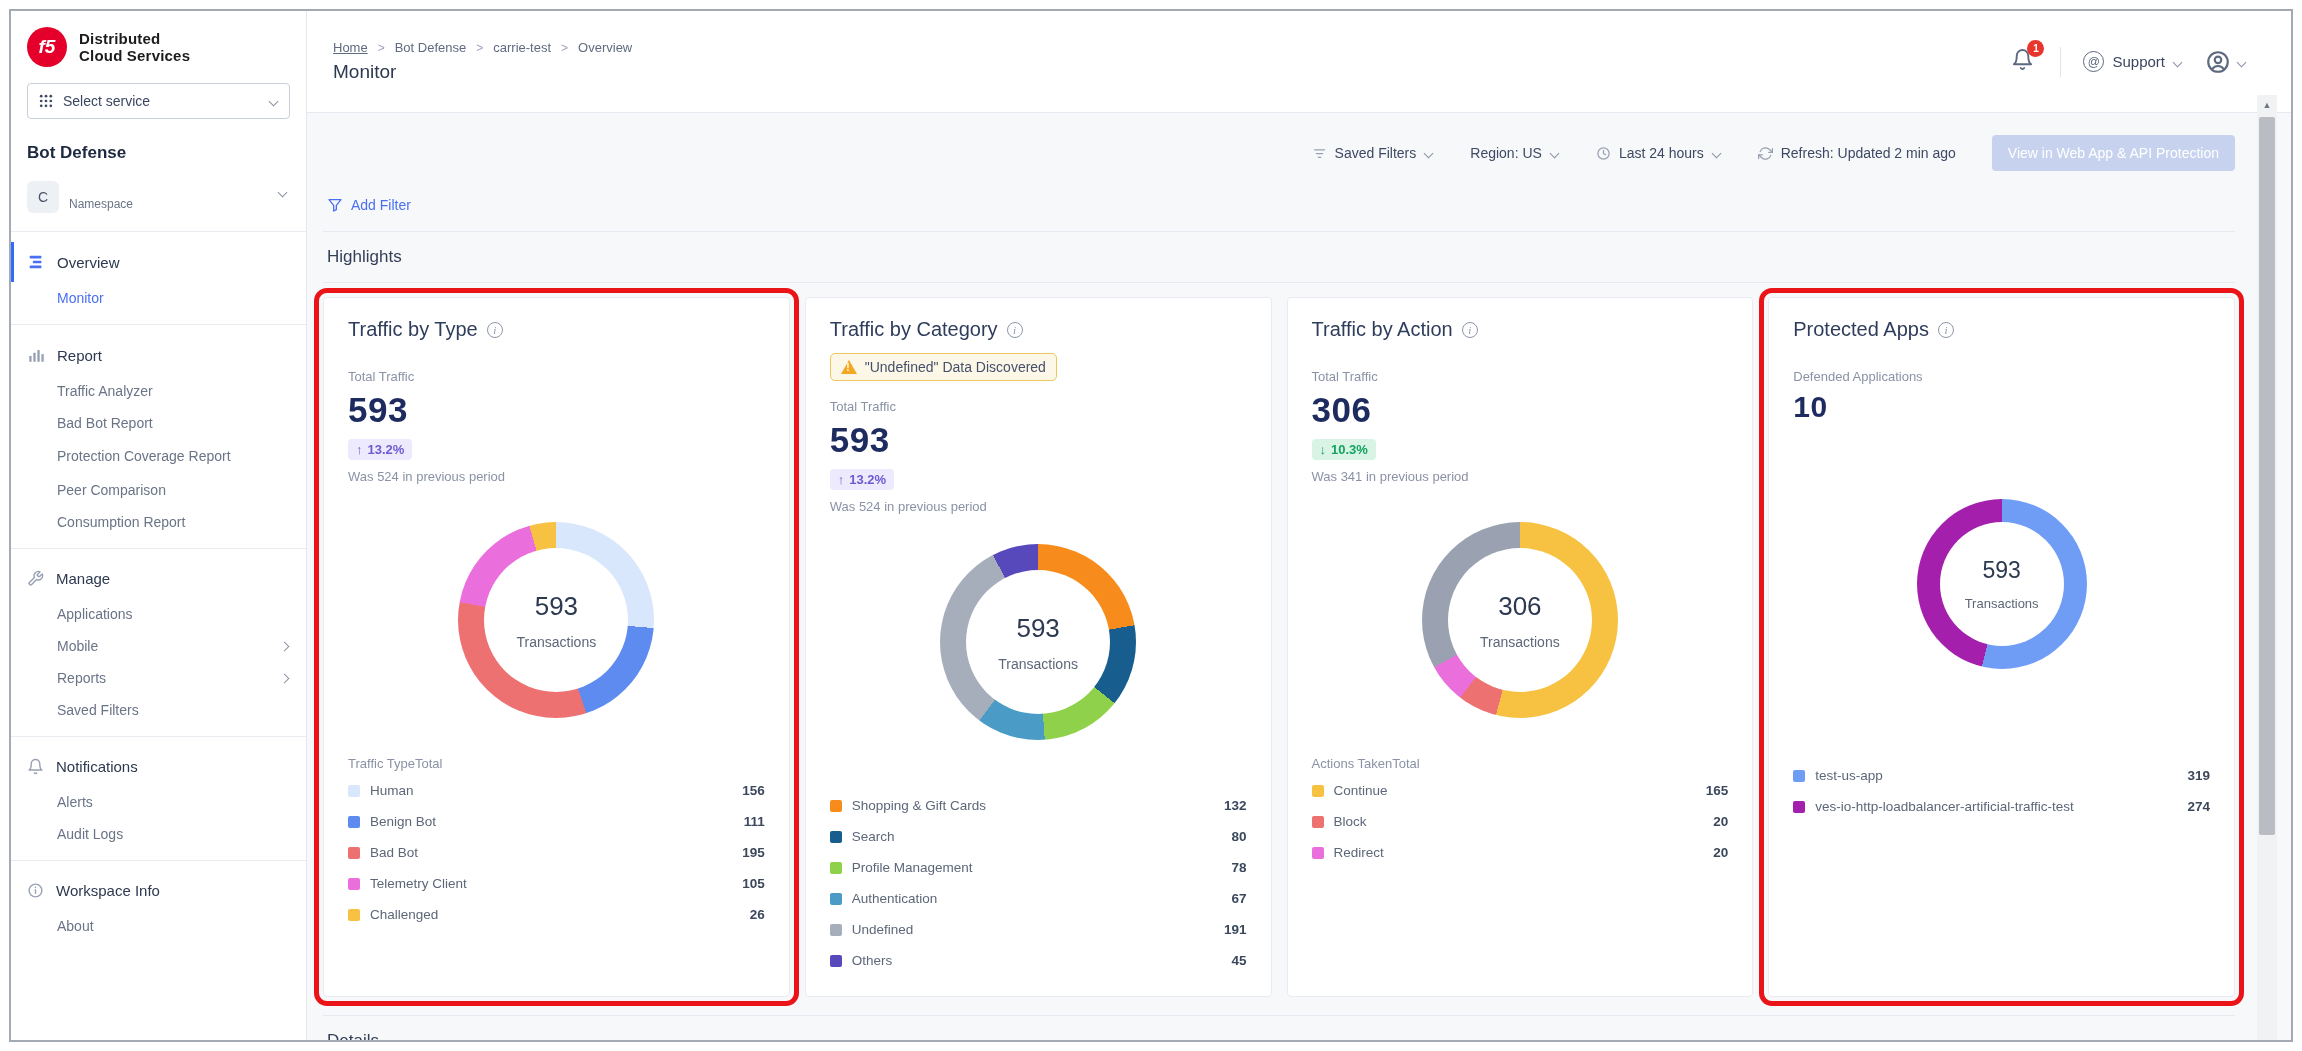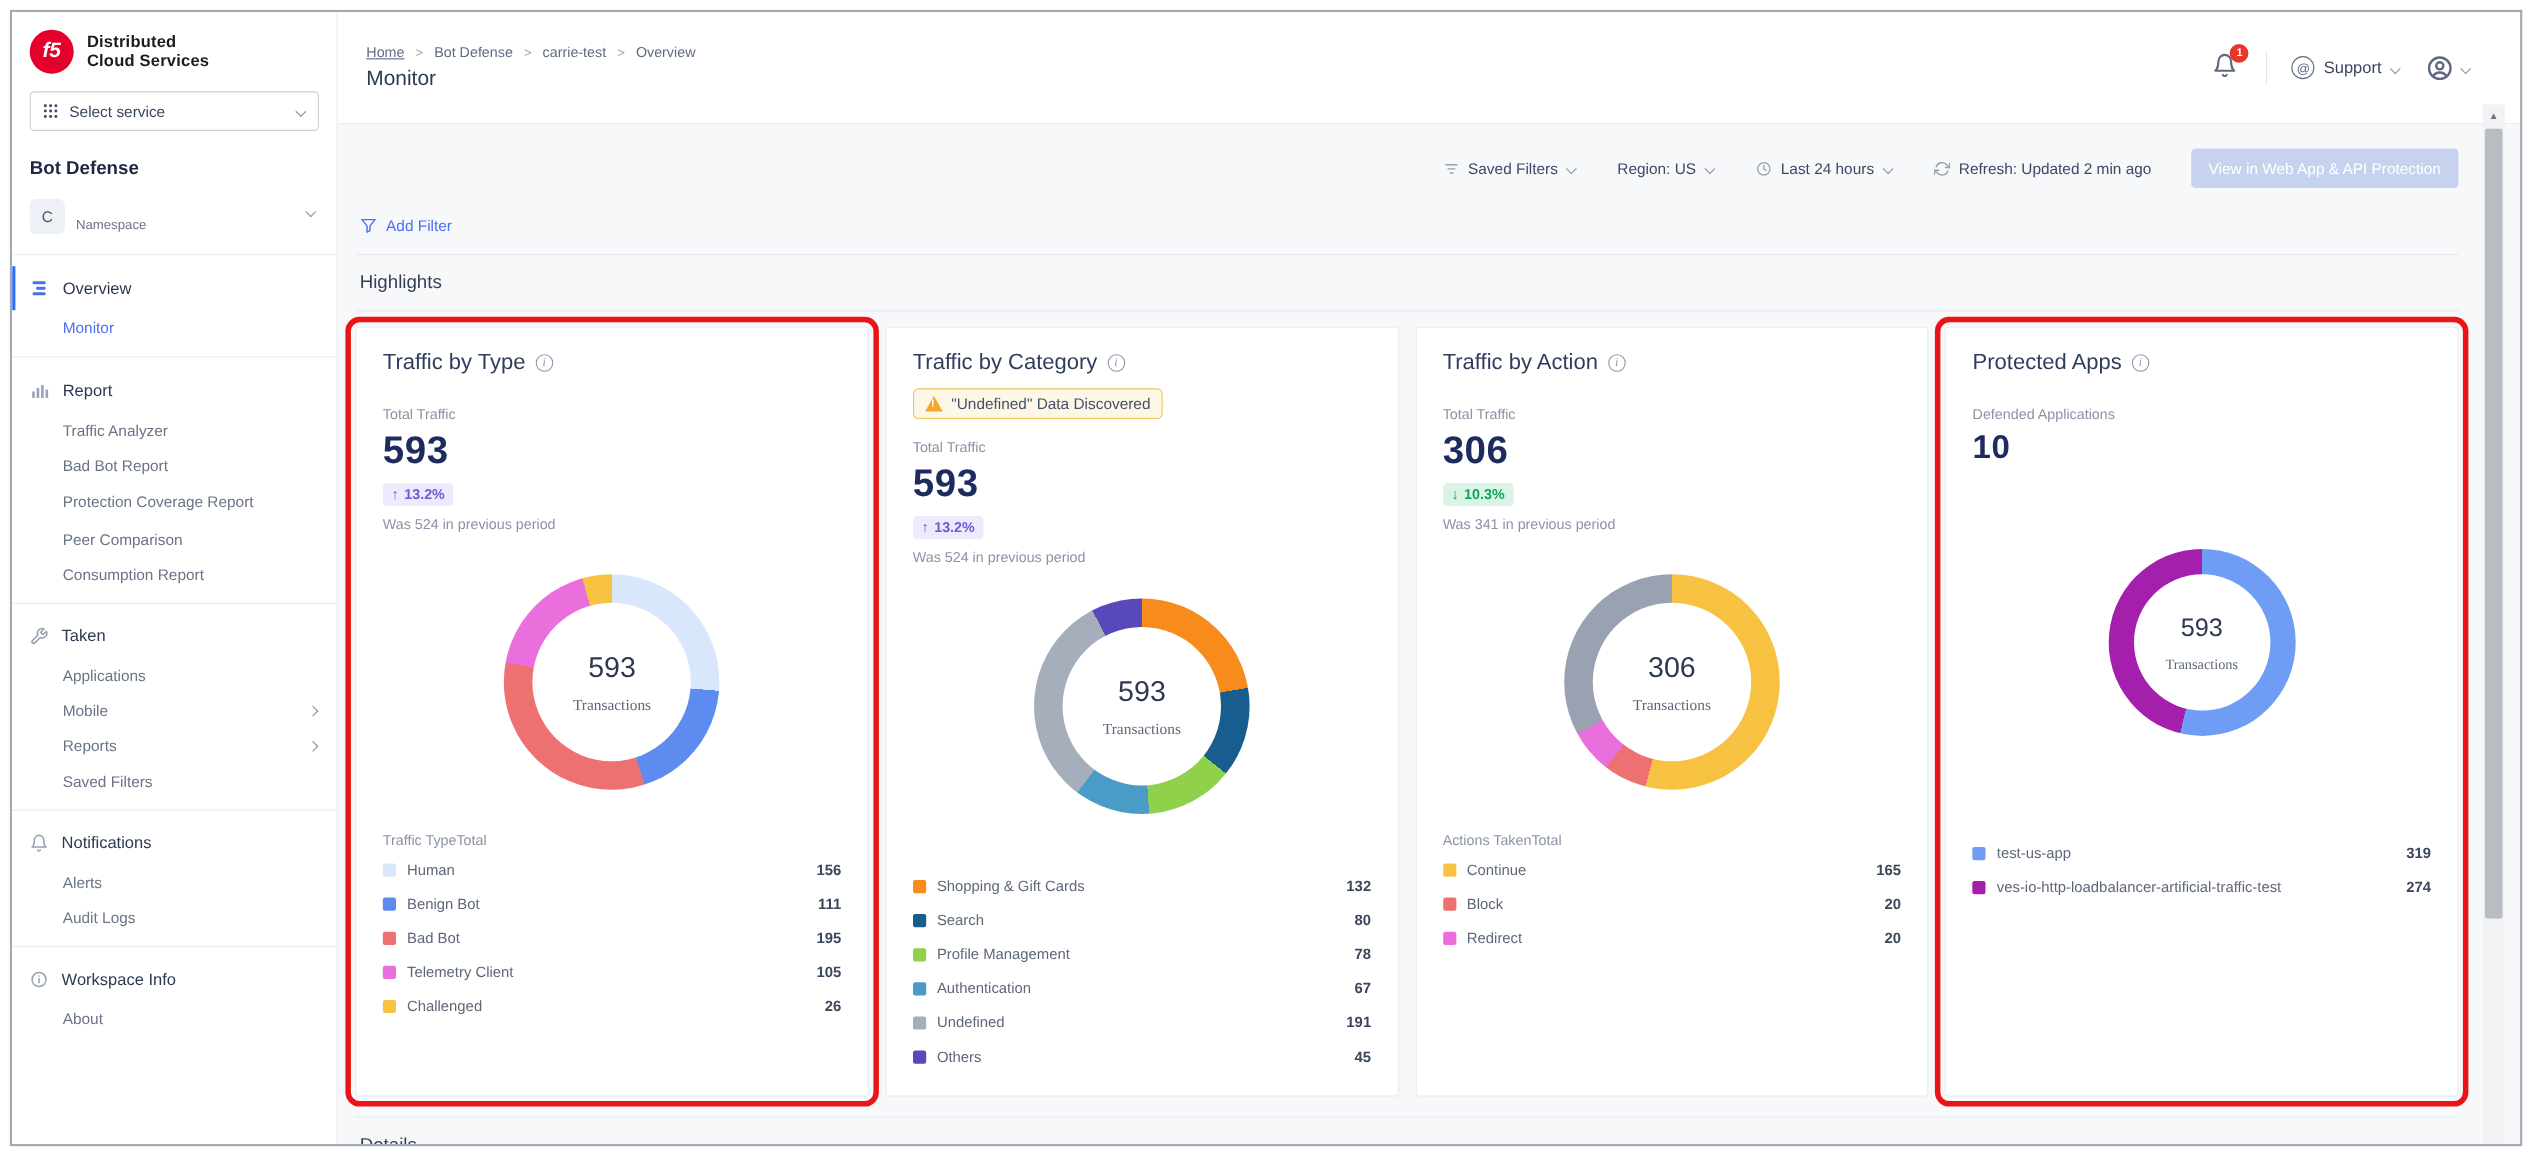--- a/index.html
+++ b/index.html
@@ -74,21 +74,21 @@
   .delta.green { background:#d9f4e5; color:#12a35f; }
   .previous { margin-top:9px; font-size:13px; color:#8a92a5; }
   .donut-wrap { height:252px; display:flex; align-items:center; justify-content:center; margin-top:10px; }
   .card.tall-donut .donut-wrap { height:300px; }
   .donut { width:196px; height:196px; border-radius:50%; position:relative; cursor:pointer; }
   .donut.small { width:170px; height:170px; }
   .donut::before { content:""; position:absolute; left:26px; top:26px; right:26px; bottom:26px; background:#fff; border-radius:50%; }
   .donut.small::before { left:23px; top:23px; right:23px; bottom:23px; }
   .donut-center { position:absolute; inset:0; display:flex; flex-direction:column; align-items:center; justify-content:center; text-align:center; }
   .center-value { font-size:26px; color:#2c3950; }
-  .center-label { font-size:14px; color:#5d6778; margin-top:12px;font-family:Liberation Serif, serif; }
+  .center-label { font-size:14px; color:#5d6778; margin-top:12px; }
   .legend-header { display:flex; font-size:13px; color:#8a92a5; padding:10px 0 4px 0; }
   .legend-row { display:flex; align-items:center; gap:10px; padding:8px 0; font-size:13.5px; color:#5d6778; cursor:pointer; }
   .legend-row .swatch { width:12px; height:12px; border-radius:2px; flex:0 0 auto; }
   .legend-row .lv { margin-left:auto; font-weight:bold; color:#3b475c; }
 
   
   .scrollbar { position:absolute; right:14px; top:84px; bottom:0; width:20px; background:#f1f2f4; }
   .sb-arrow { height:20px; display:flex; align-items:center; justify-content:center; color:#6f7680; font-size:9px; cursor:pointer; }
   .sb-thumb { position:absolute; left:2px; right:2px; top:22px; height:76%; background:#b9bcc2; border-radius:2px; cursor:grab; }
 
@@ -176,21 +176,21 @@
           <span>Consumption Report</span>
         </div>
       <div class="nav-div"></div>
 
       <div class="nav-section">
         <span class="icn">
           <svg class="stroke" width="17" height="17" viewBox="0 0 24 24">
               <path d="M14.7 6.3a1 1 0 0 0 0 1.4l1.6 1.6a1 1 0 0 0 1.4 0l3.77-3.77a6 6 0 0 1-7.94 7.94l-6.91 6.91a2.12 2.12 0 0 1-3-3l6.91-6.91a6 6 0 0 1 7.94-7.94l-3.76 3.76z"></path>
             </svg>
         </span>
-        <span>Taken</span>
+        <span>Manage</span>
       </div>
       <div class="nav-sub">
           <span>Applications</span>
         </div>
       <div class="nav-sub">
           <span>Mobile</span>
           <span class="chev right"></span>
         </div>
       <div class="nav-sub">
           <span>Reports</span>

